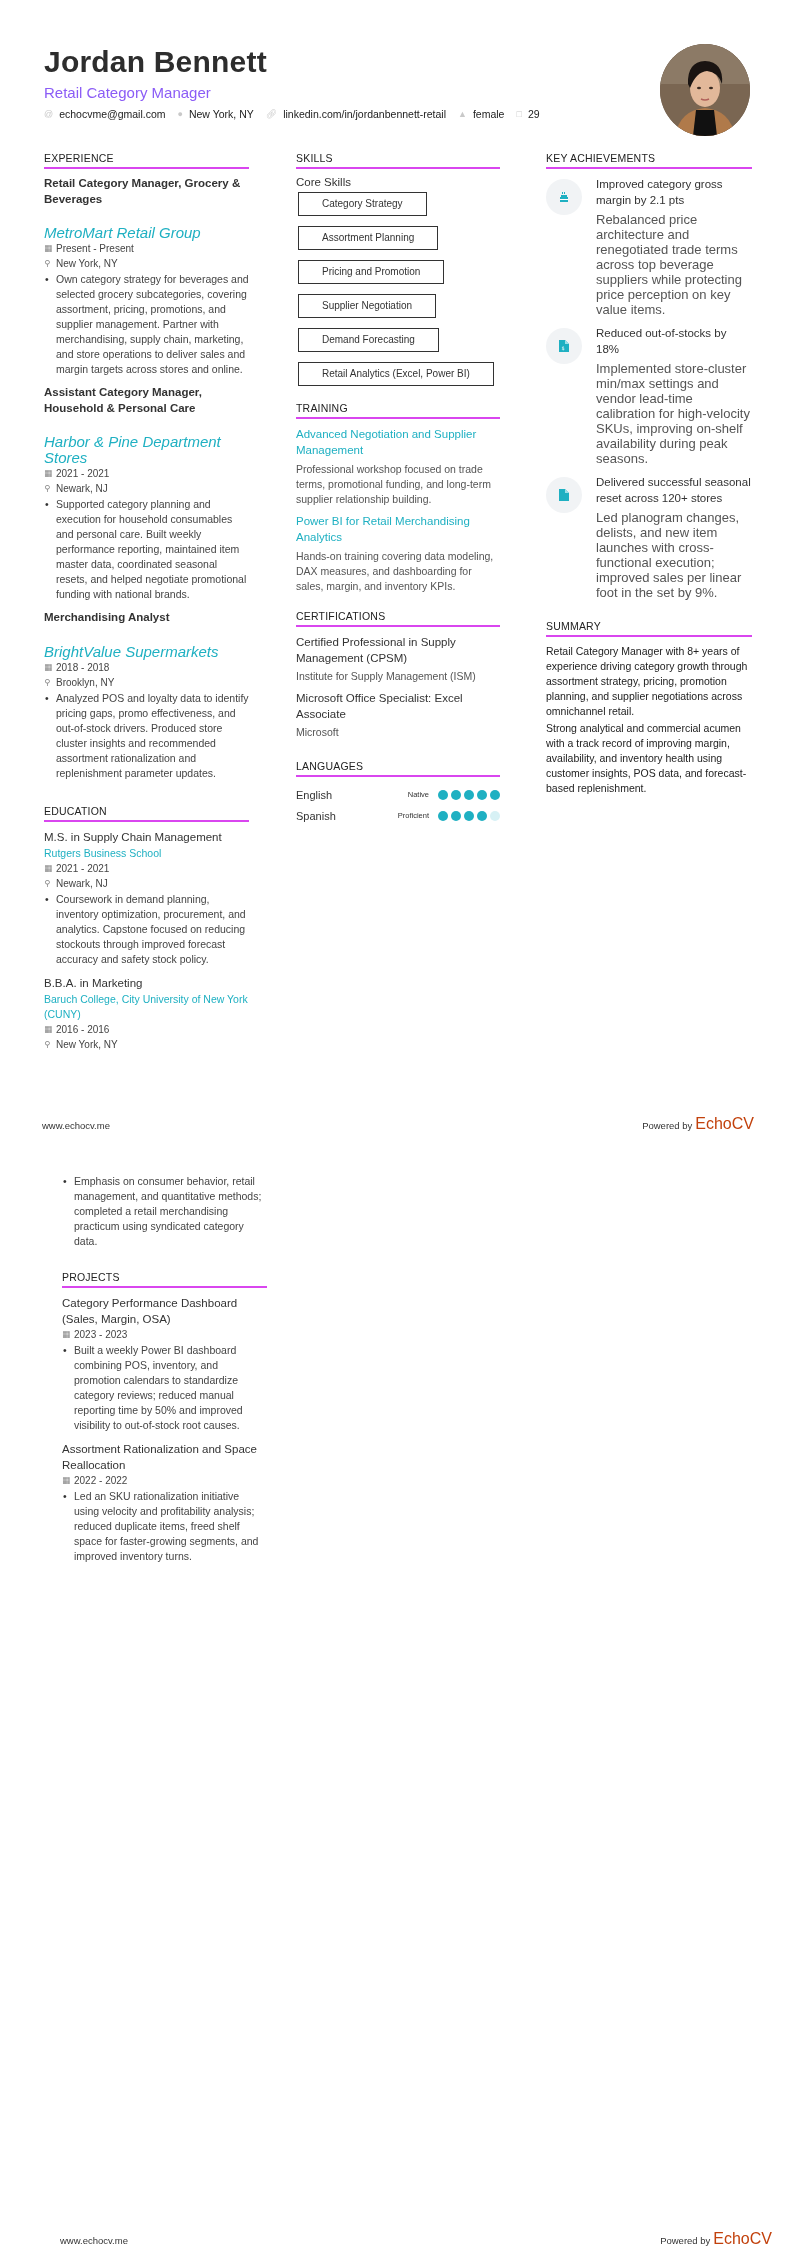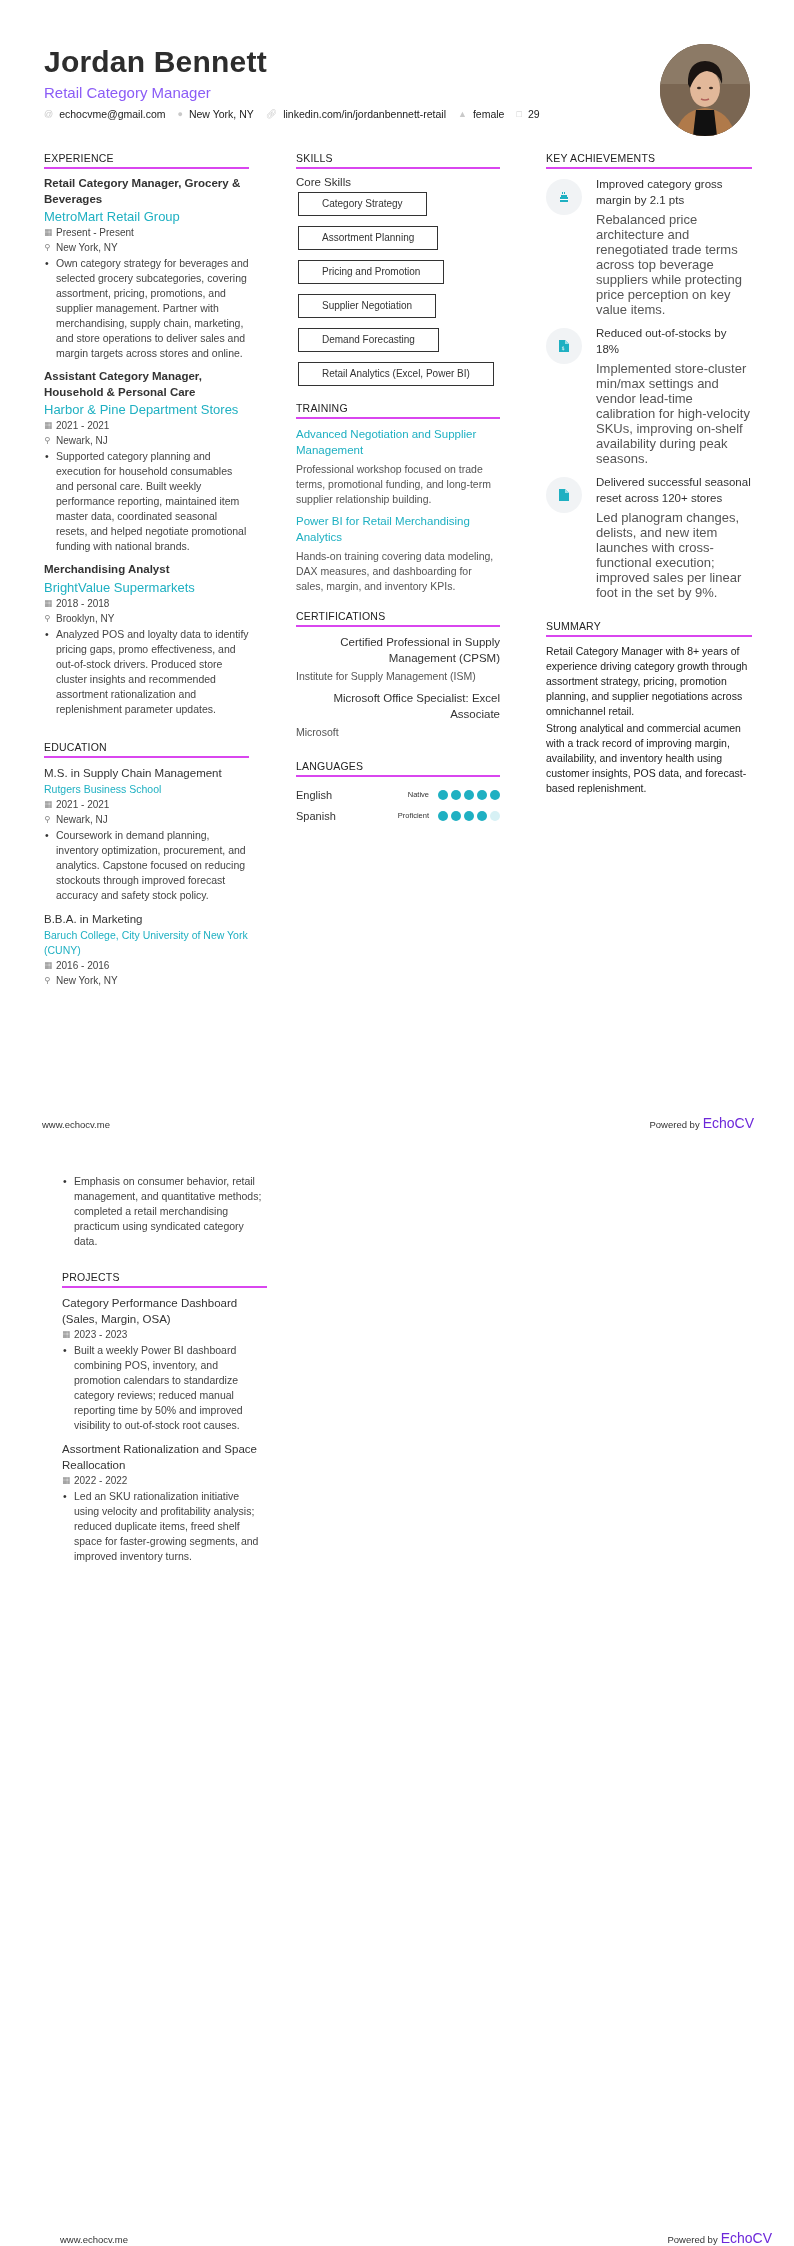--- a/index.html
+++ b/index.html
@@ -18,59 +18,59 @@
   .photo { position: absolute; left: 660px; top: 44px; width: 90px; height: 92px; border-radius: 50%; overflow: hidden; background: #6b5a48; }
 
   .col { position: absolute; top: 152px; }
   .col1 { left: 44px; width: 205px; }
   .col2 { left: 296px; width: 204px; }
   .col3 { left: 546px; width: 206px; }
 
   .sec-title { font-size: 10.5px; color: #222; letter-spacing: 0.2px; padding-bottom: 3px; border-bottom: 2px solid #d946ef; margin-bottom: 7px; text-transform: uppercase; }
 
   .job-title { font-size: 11.5px; font-weight: bold; color: #333; line-height: 15.5px; }
-  .company { font-size: 13px; color: #1fb0c2; line-height: 16px; margin-top: 2px; }
+  .company { font-size: 15px; color: #1fb0c2; line-height: 16px; margin-top: 18px; font-style: italic; }
   .meta { font-size: 10px; color: #444; line-height: 15px; display: flex; align-items: center; }
   .meta .ic { color: #888; font-size: 8.5px; width: 12px; display: inline-block; }
   .bullets { list-style: none; margin-top: 1px; }
   .bullets li { font-size: 10.5px; line-height: 15px; color: #444; padding-left: 12px; position: relative; }
   .bullets li::before { content: "•"; position: absolute; left: 1px; top: 0; color: #333; }
   .entry { margin-bottom: 8px; }
 
   .edu-degree { font-size: 11.5px; color: #333; line-height: 16px; }
   .edu-school { font-size: 10.5px; color: #1fb0c2; line-height: 15px; margin-top: 1px; }
 
   .core-label { font-size: 11.5px; color: #333; margin-bottom: 4px; }
   .skill { display: inline-block; border: 1px solid #333; font-size: 10px; color: #333; padding: 5px 23px; margin: 0 0 10px 2px; line-height: 12px; }
   .skills-wrap { display: flex; flex-direction: column; align-items: flex-start; }
 
   .train-title { font-size: 11.5px; color: #1fb0c2; line-height: 16px; }
   .train-desc { font-size: 10.5px; color: #555; line-height: 15px; margin-top: 4px; margin-bottom: 6px; }
 
-  .cert-name { font-size: 11.5px; color: #333; line-height: 16px; text-align: right; }
+  .cert-name { font-size: 11.5px; color: #333; line-height: 16px; }
   .cert-issuer { font-size: 10.5px; color: #555; line-height: 15px; margin-top: 3px; margin-bottom: 6px; }
 
   .lang-row { display: flex; align-items: center; justify-content: space-between; height: 21px; }
   .lang-name { font-size: 11px; color: #333; }
   .lang-right { display: flex; align-items: center; }
   .lang-level { font-size: 7.5px; color: #333; margin-right: 6px; }
   .dot { width: 10px; height: 10px; border-radius: 50%; background: #1fb0c2; margin-left: 3px; display: inline-block; }
   .dot.off { background: #d7f1f5; }
 
   .ach { display: flex; margin-bottom: 8px; }
   .ach-icon { width: 36px; height: 36px; border-radius: 50%; background: #f1f3f5; display: flex; align-items: center; justify-content: center; flex-shrink: 0; margin-right: 14px; margin-top: 3px; color: #1fb0c2; font-size: 12px; }
   .ach-body { flex: 1; }
   .ach-title { font-size: 11.5px; color: #333; line-height: 16px; }
   .ach-desc { font-size: 13px; color: #555; line-height: 15px; margin-top: 4px; }
 
   .summary { font-size: 10.5px; color: #222; line-height: 15px; }
   .summary p { margin-bottom: 2px; }
 
   .footer { position: absolute; left: 42px; width: 712px; display: flex; justify-content: space-between; align-items: baseline; font-size: 9.5px; color: #333; }
-  .footer .brand { font-size: 14px; color: #6d28d9; margin-left: 3px; }
+  .footer .brand { font-size: 16px; color: #c2410c; margin-left: 3px; }
 
   .p2col { position: absolute; left: 44px; width: 205px; }
 </style>
 </head>
 <body>
 
 <div class="page page1">
 
   <div class="header">
     <div class="name">Jordan Bennett</div>

